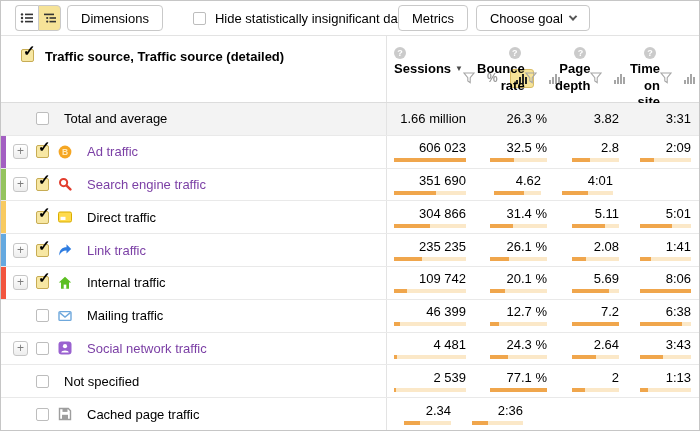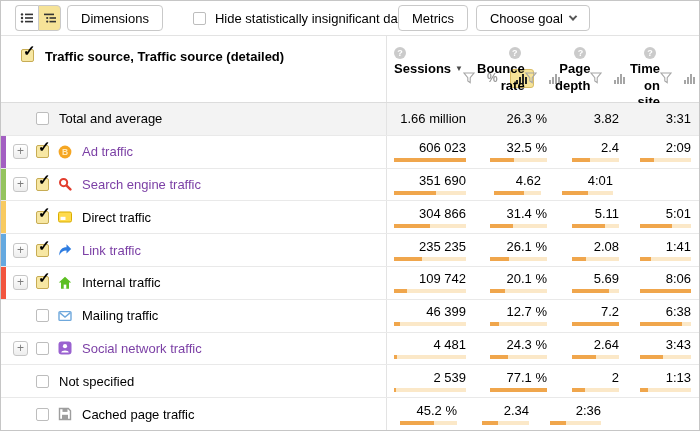--- a/index.html
+++ b/index.html
@@ -48,21 +48,21 @@
   
   .tbody { height:327px; display:flex; flex-direction:column; }
   .row { flex:1 1 0; display:flex; border-bottom:1px solid #e9e9e9; position:relative; background:#fff; }
   .row:last-child { border-bottom:none; }
   .row.total { background:#f3f3f3; }
   .dim-cell { width:386px; border-right:1px solid #e3e3e3; display:flex; align-items:center; padding-left:12px; position:relative; }
   .strip { position:absolute; left:0; top:0; bottom:0; width:5px; }
   .expand { width:15px; height:15px; min-width:15px; border:1px solid #c6c6c6; border-radius:3px; background:linear-gradient(#fff,#ededed); color:#7d7d7d; font-size:12px; line-height:13px; text-align:center; margin-right:8px; cursor:pointer; }
   .expand.ph { visibility:hidden; }
   .row-icon { width:14px; height:14px; margin-left:9px; display:inline-flex; }
-  .row-label { margin-left:10px; text-decoration:none; color:#000; }
+  .row-label { margin-left:15px; text-decoration:none; color:#000; }
   .row-label.link { color:#7b3fa5; cursor:pointer; }
   .cell { display:flex; flex-direction:column; justify-content:center; }
   .cell .val { text-align:right; line-height:1; }
   .cell .track { margin-top:4px; height:4px; width:100%; background:#fbe8c8; }
   .cell .fill { display:block; height:4px; background:#f0a64c; }
   .c0 { width:90px; padding:0 11px 0 7px; }
   .c1 { width:78px; padding:0 8px 0 13px; }
   .c2 { width:72px; padding:0 8px 0 17px; }
   .c3 { width:72px; padding:0 8px 0 13px; }
 </style>
@@ -231,21 +231,21 @@
             <span class="fill" style="width: 100%;"></span>
           </span>
         </div>
         <div class="cell c1">
           <span class="val">32.5 %</span>
           <span class="track">
             <span class="fill" style="width: 42%;"></span>
           </span>
         </div>
         <div class="cell c2">
-          <span class="val">2.4</span>
+          <span class="val">2.8</span>
           <span class="track">
             <span class="fill" style="width: 39%;"></span>
           </span>
         </div>
         <div class="cell c3">
           <span class="val">2:09</span>
           <span class="track">
             <span class="fill" style="width: 27%;"></span>
           </span>
         </div>
@@ -515,26 +515,20 @@
           <span class="cb"></span>
           <span class="row-icon">
             <svg width="14" height="14" viewBox="0 0 14 14">
               <path d="M1.5 1.5 H10.3 L12.5 3.7 V12.5 H1.5 Z" fill="none" stroke="#9e9e9e" stroke-width="1.4"></path>
               <rect x="4" y="7.8" width="6" height="4.7" fill="#9e9e9e"></rect>
               <rect x="4.5" y="1.5" width="5" height="3.4" fill="#9e9e9e"></rect>
             </svg>
           </span>
           <span class="row-label">Cached page traffic</span>
         </div>
-        <div class="cell c1">
-          <span class="val">45.2 %</span>
-          <span class="track">
-            <span class="fill" style="width: 59%;"></span>
-          </span>
-        </div>
         <div class="cell c2">
           <span class="val">2.34</span>
           <span class="track">
             <span class="fill" style="width: 33%;"></span>
           </span>
         </div>
         <div class="cell c3">
           <span class="val">2:36</span>
           <span class="track">
             <span class="fill" style="width: 32%;"></span>

